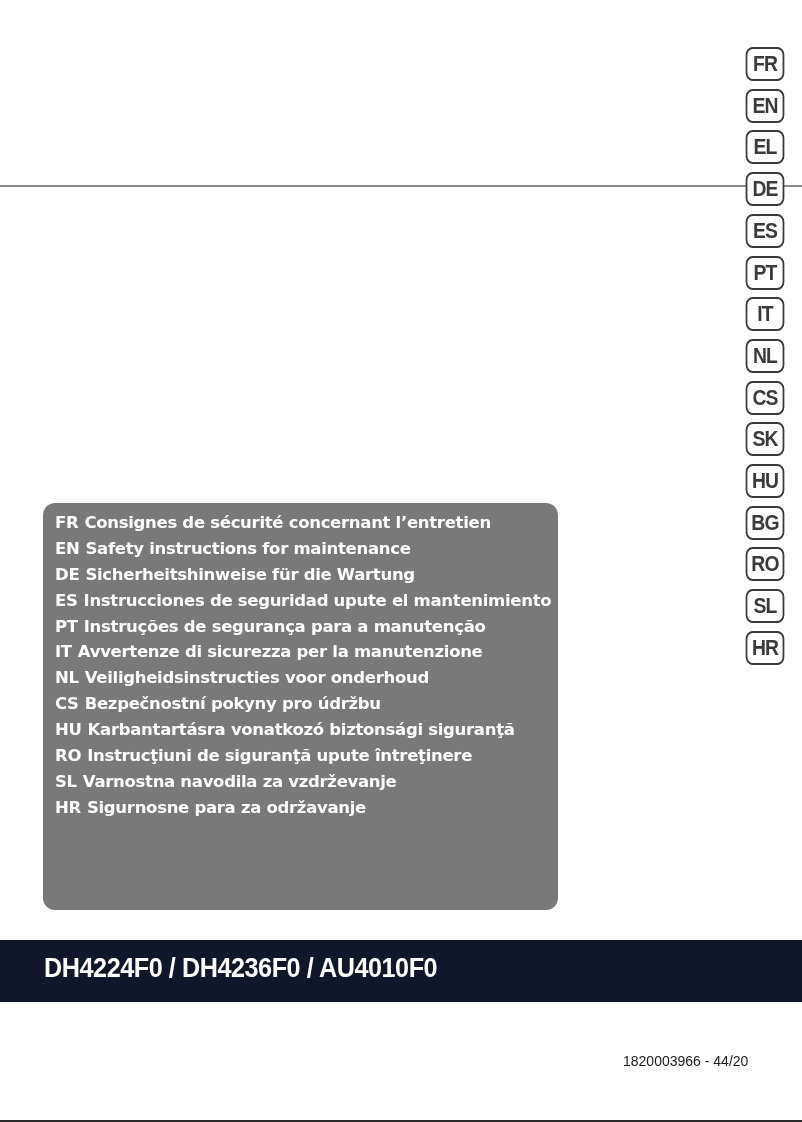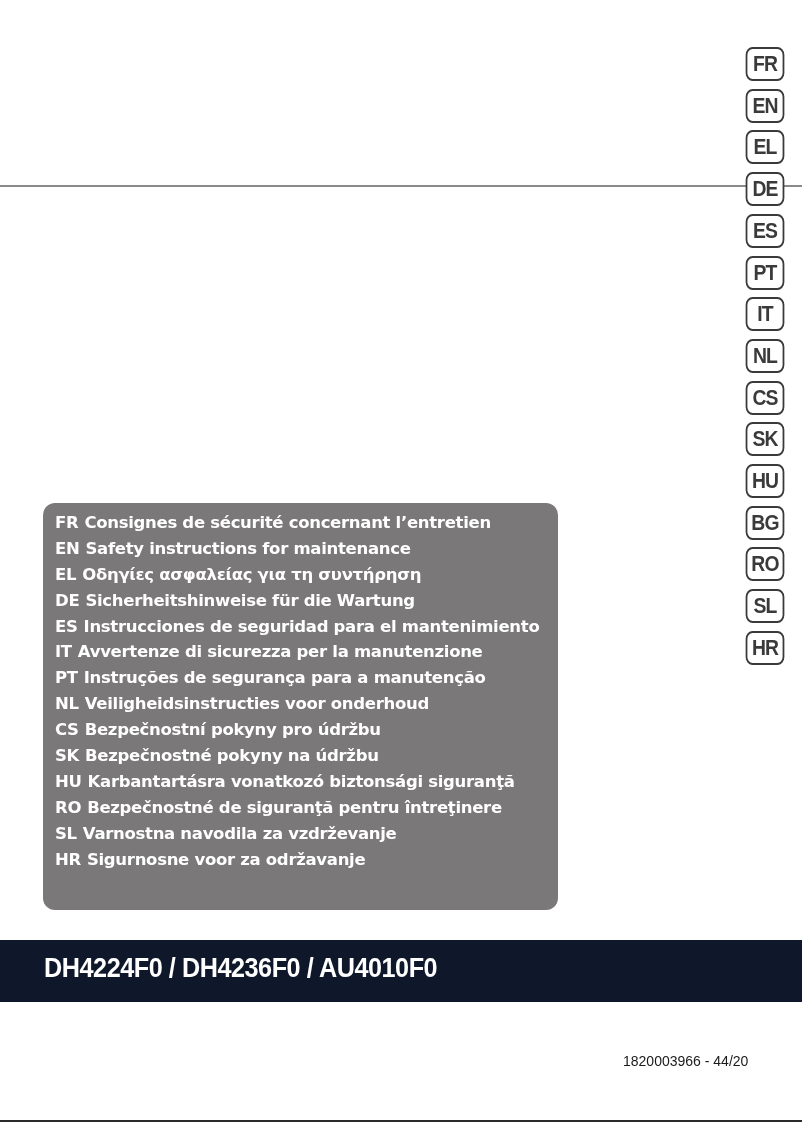--- a/index.html
+++ b/index.html
@@ -114,32 +114,30 @@
     <div class="lang-badge" style="top: 417px;">HU</div>
     <div class="lang-badge" style="top: 458.7px;">BG</div>
     <div class="lang-badge" style="top: 500.4px;">RO</div>
     <div class="lang-badge" style="top: 542.1px;">SL</div>
     <div class="lang-badge" style="top: 583.8px;">HR</div>
   </div>
 
 <div class="titles-panel" id="titles">
     <div class="title-line"><span class="code">FR</span><span>Consignes de sécurité concernant l’entretien</span></div>
     <div class="title-line"><span class="code">EN</span><span>Safety instructions for maintenance</span></div>
-    <div class="title-line"><span class="code">EL</span><span>Οδηγίες ασφαλείας για τη συντήρηση</span></div>
     <div class="title-line"><span class="code">DE</span><span>Sicherheitshinweise für die Wartung</span></div>
-    <div class="title-line"><span class="code">ES</span><span>Instrucciones de seguridad para el mantenimiento</span></div>
+    <div class="title-line"><span class="code">ES</span><span>Instrucciones de seguridad upute el mantenimiento</span></div>
+    <div class="title-line"><span class="code">PT</span><span>Instruções de segurança para a manutenção</span></div>
     <div class="title-line"><span class="code">IT</span><span>Avvertenze di sicurezza per la manutenzione</span></div>
-    <div class="title-line"><span class="code">PT</span><span>Instruções de segurança para a manutenção</span></div>
     <div class="title-line"><span class="code">NL</span><span>Veiligheidsinstructies voor onderhoud</span></div>
     <div class="title-line"><span class="code">CS</span><span>Bezpečnostní pokyny pro údržbu</span></div>
-    <div class="title-line"><span class="code">SK</span><span>Bezpečnostné pokyny na údržbu</span></div>
     <div class="title-line"><span class="code">HU</span><span>Karbantartásra vonatkozó biztonsági siguranţă</span></div>
-    <div class="title-line"><span class="code">RO</span><span>Bezpečnostné de siguranţă pentru întreţinere</span></div>
+    <div class="title-line"><span class="code">RO</span><span>Instrucţiuni de siguranţă upute întreţinere</span></div>
     <div class="title-line"><span class="code">SL</span><span>Varnostna navodila za vzdrževanje</span></div>
-    <div class="title-line"><span class="code">HR</span><span>Sigurnosne voor za održavanje</span></div>
+    <div class="title-line"><span class="code">HR</span><span>Sigurnosne para za održavanje</span></div>
   </div>
 
 <div class="model-band">
   <div class="model-text">DH4224F0 / DH4236F0 / AU4010F0</div>
 </div>
 
 <div class="doc-ref">1820003966 - 44/20</div>
 
 <div class="bottom-rule"></div>
 

